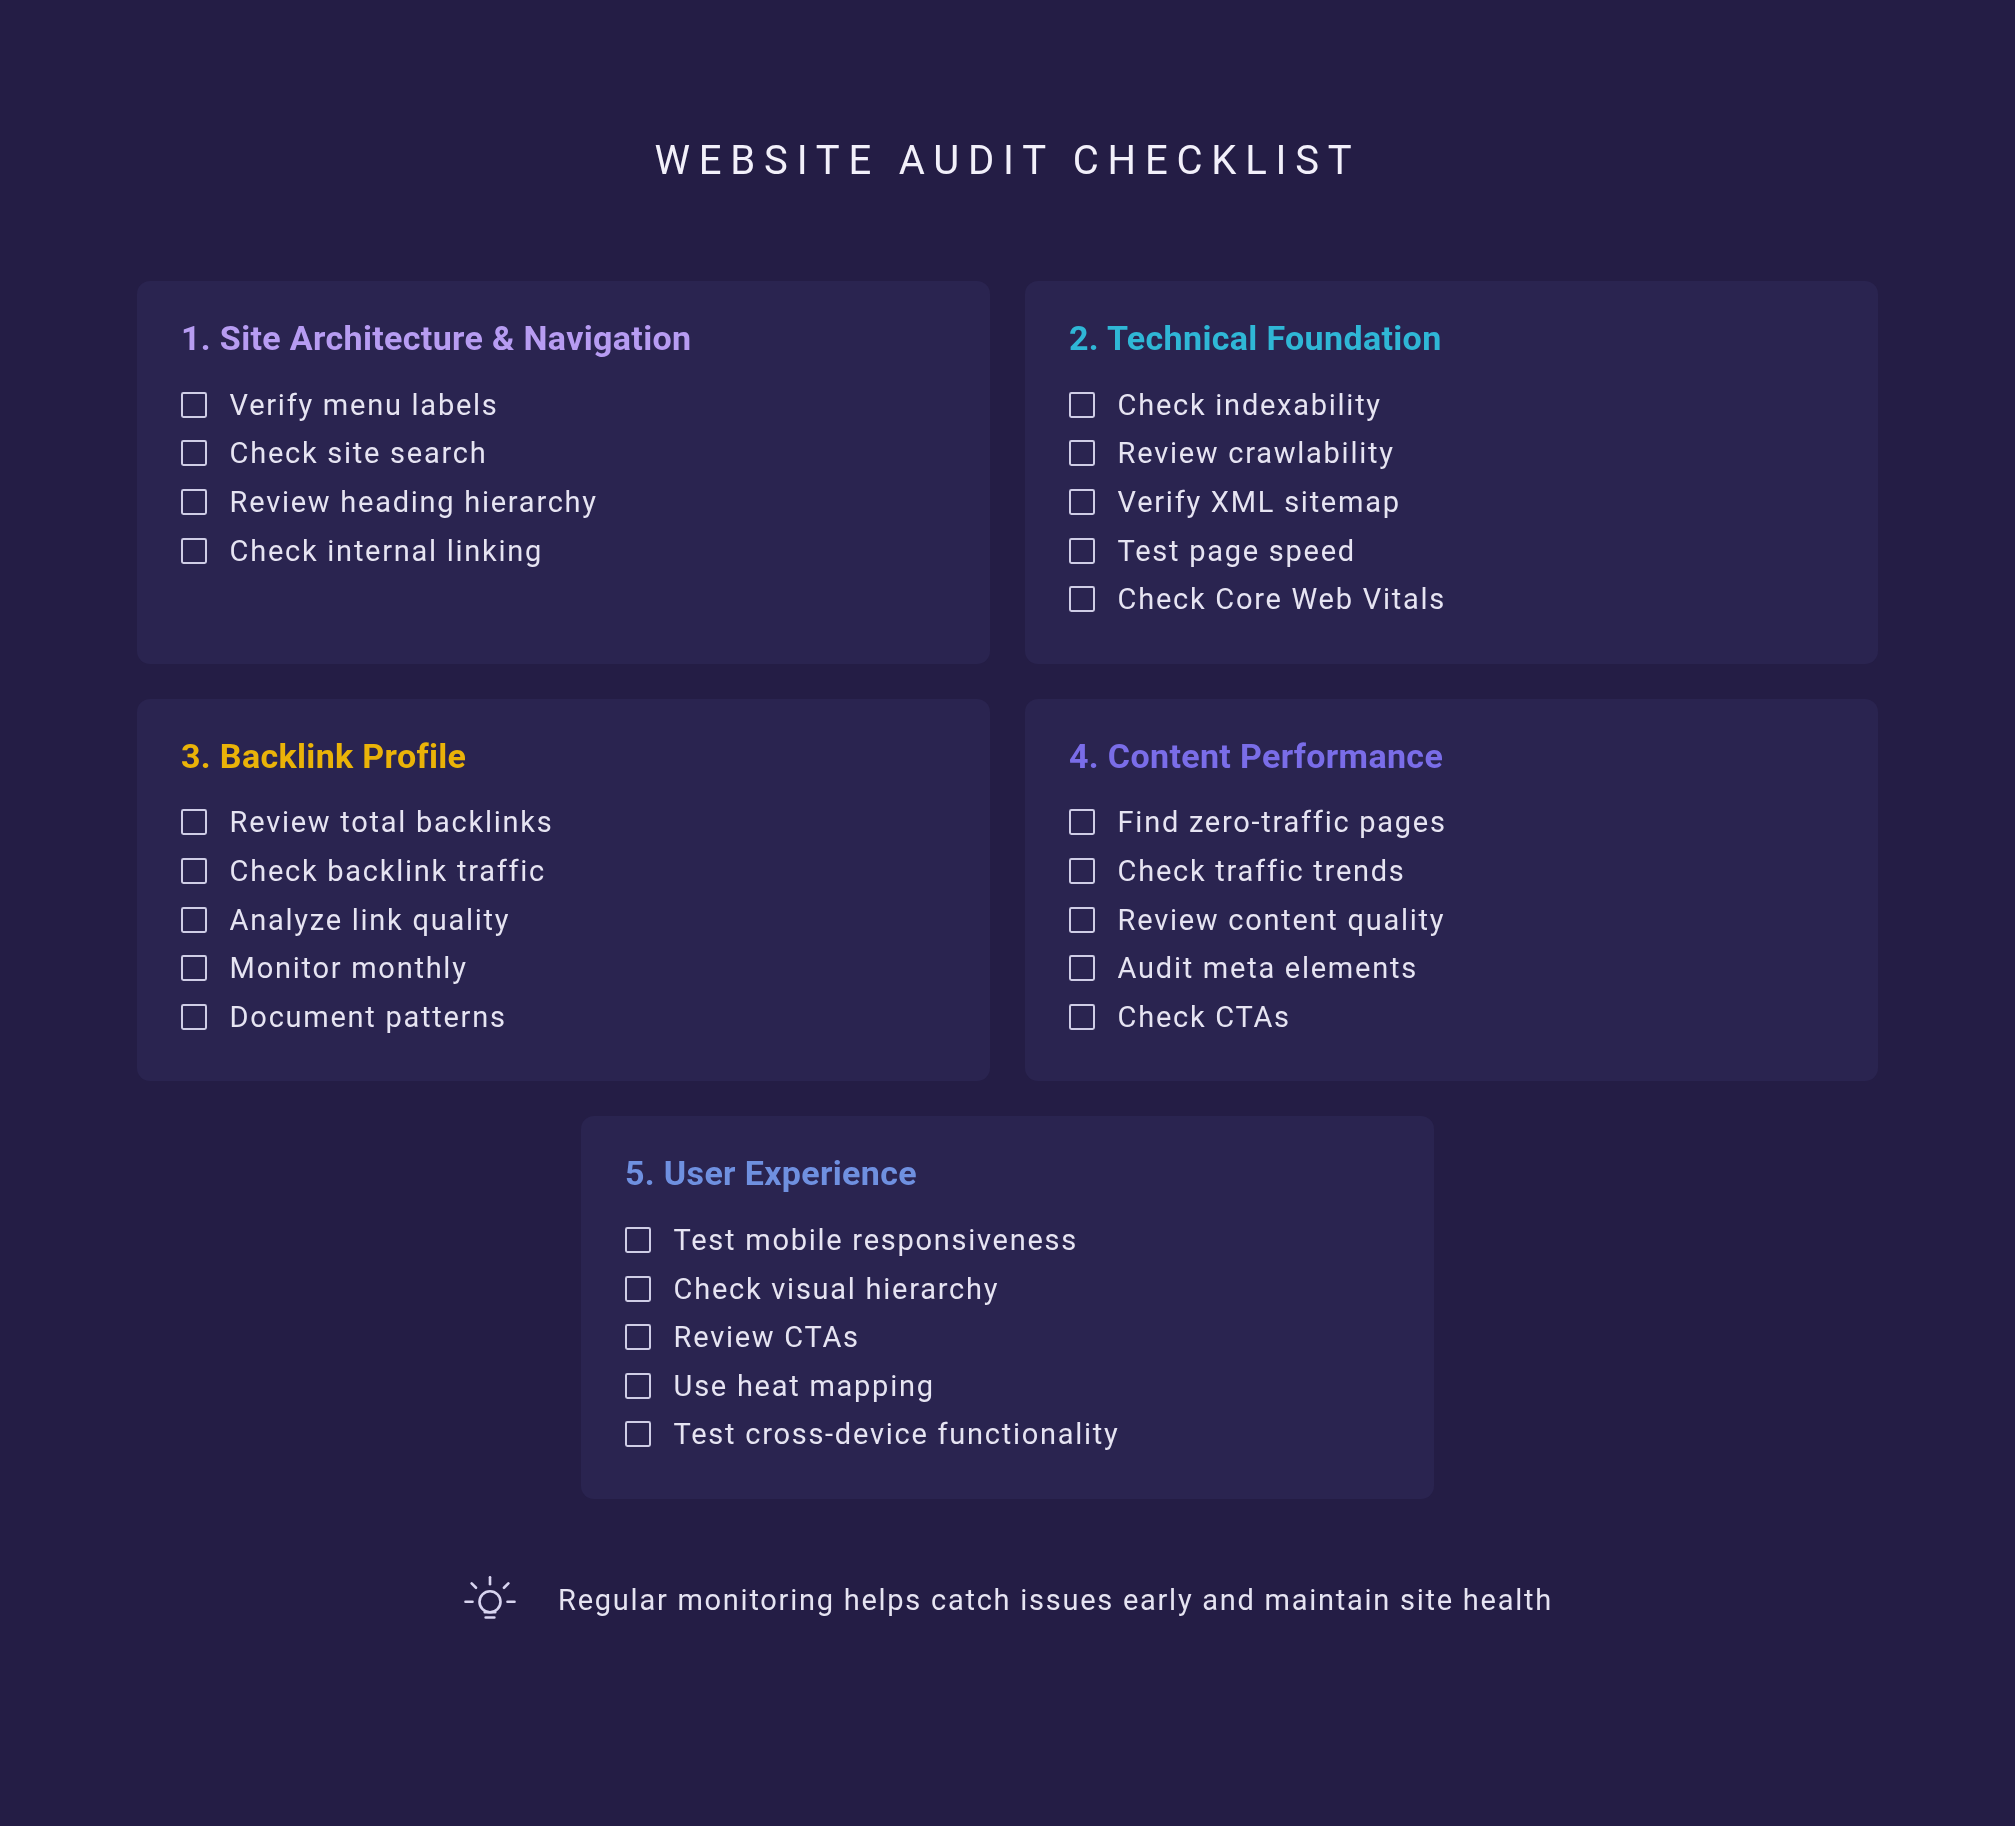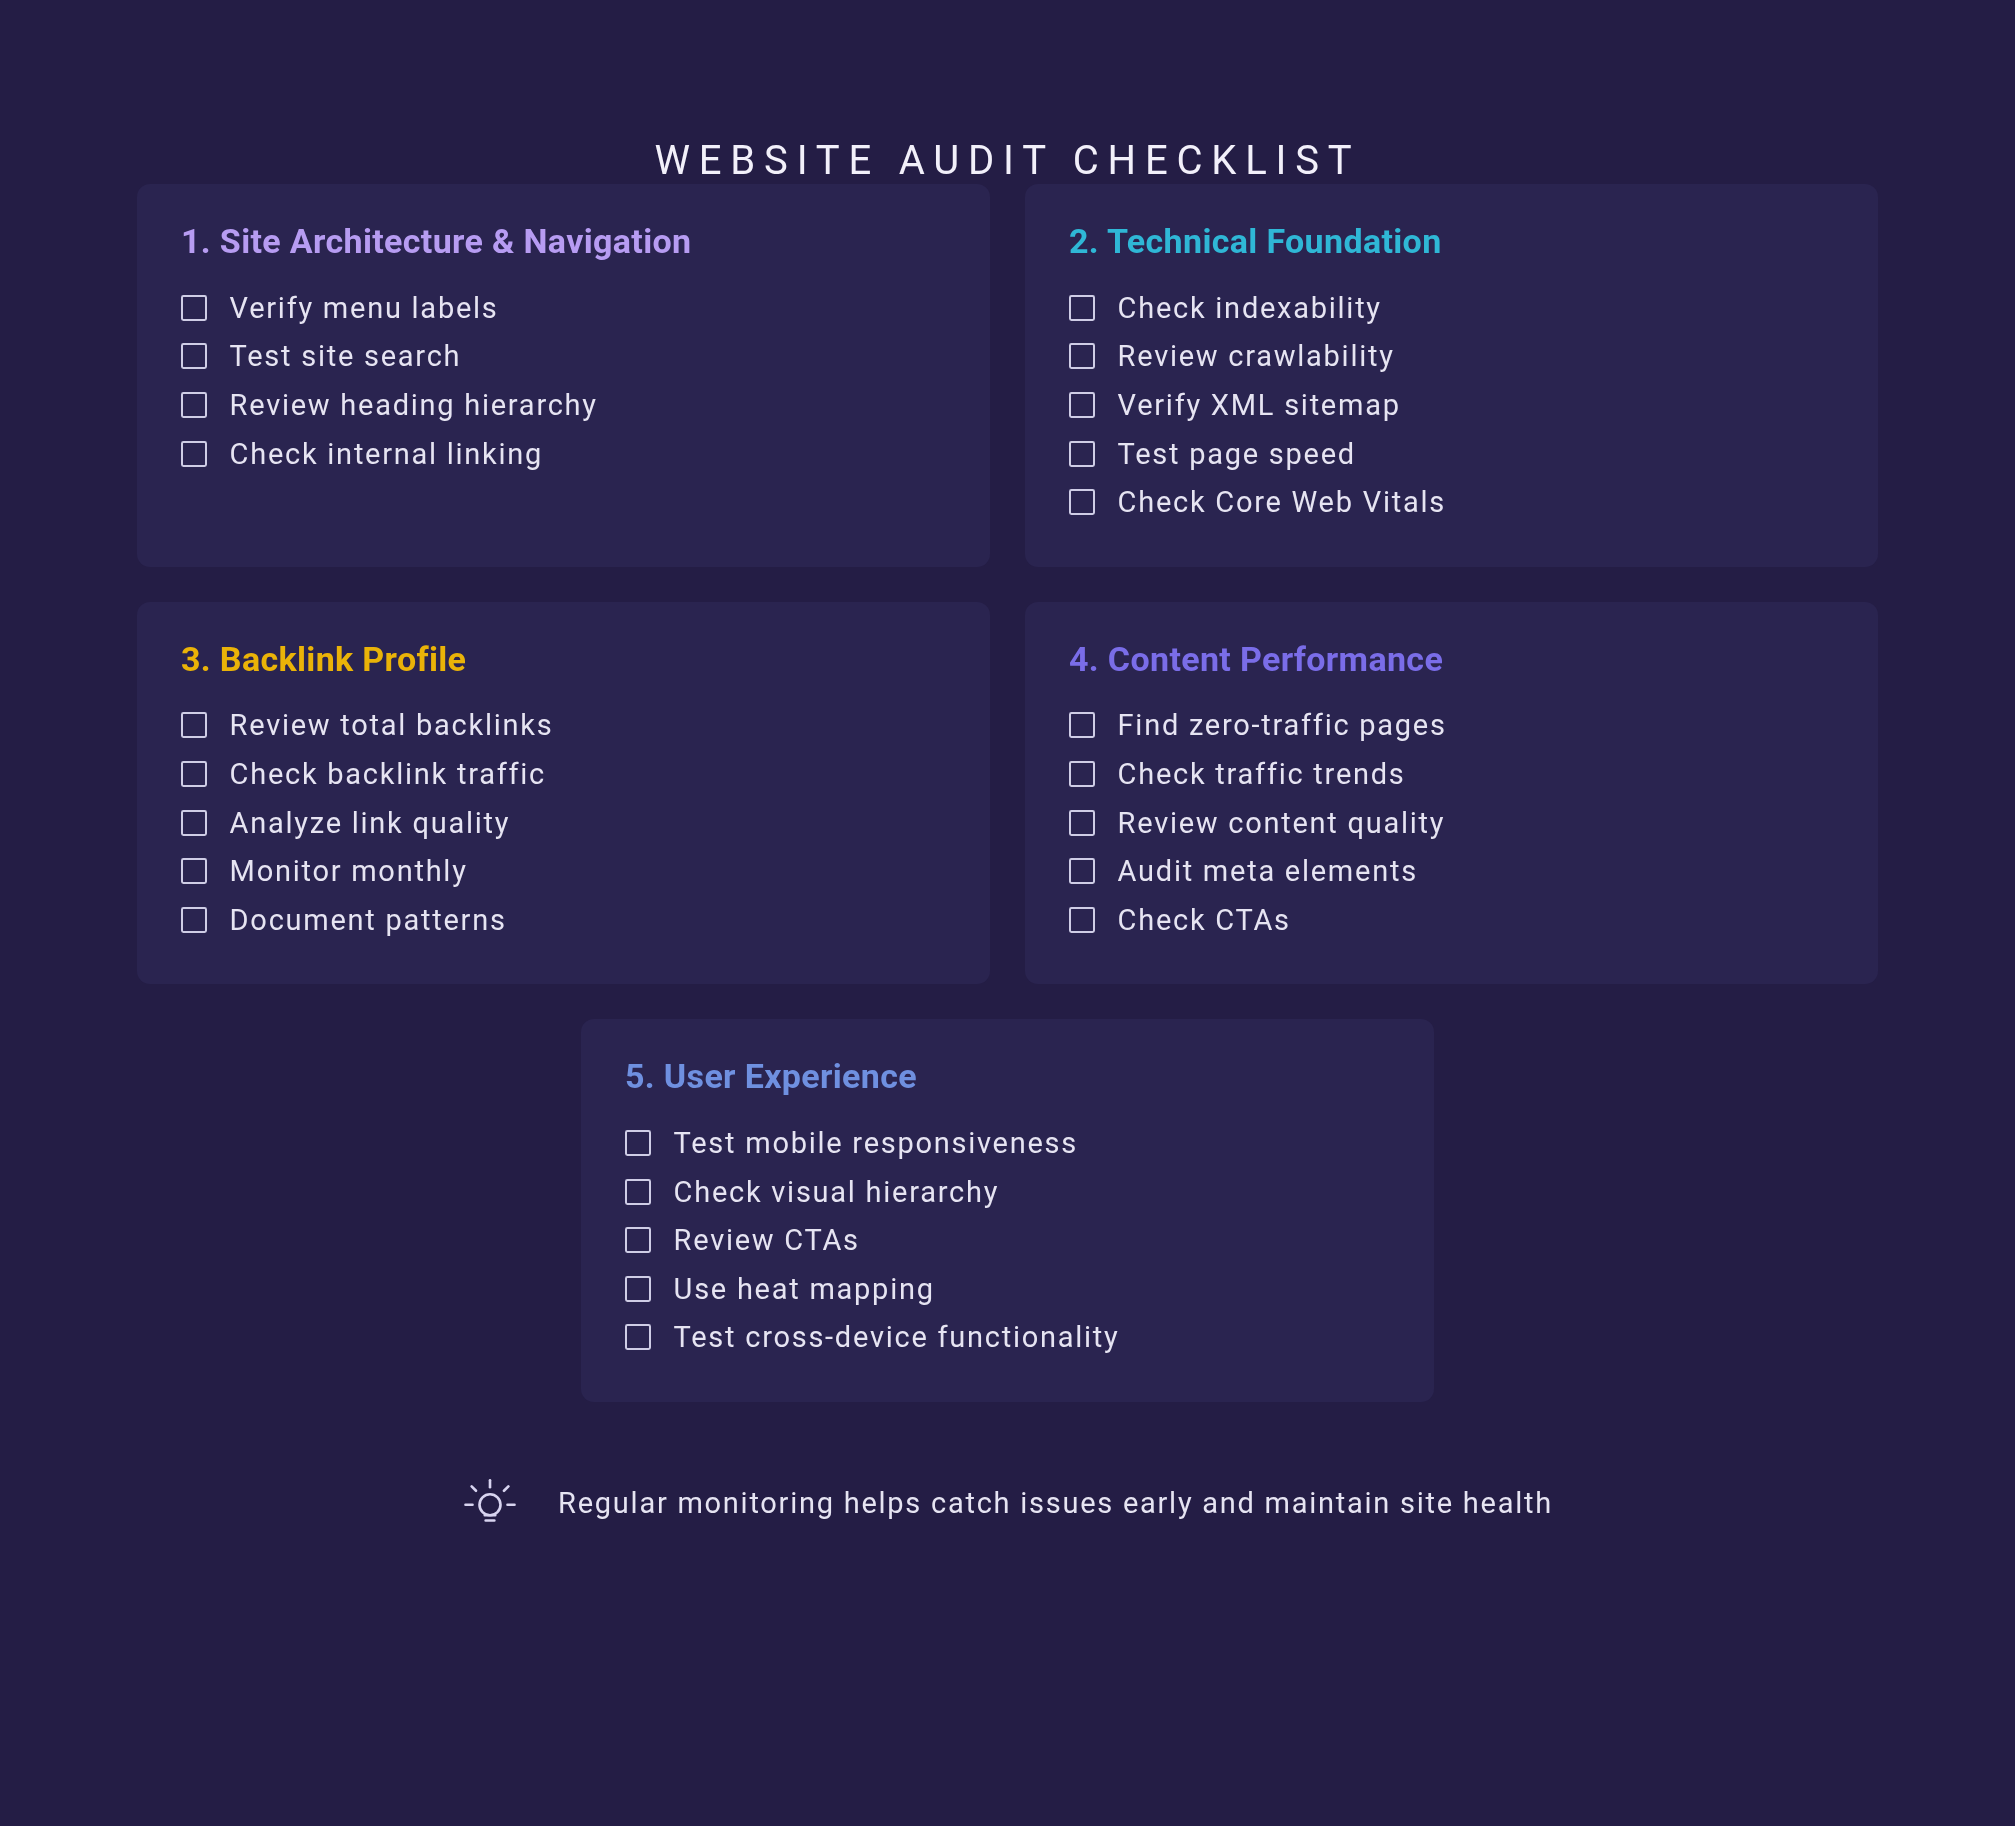--- a/index.html
+++ b/index.html
@@ -13,20 +13,21 @@
   }
   .page {
     padding: 137px 137px 0 137px;
   }
   .title {
     text-align: center;
     font-size: 40px;
     font-weight: 400;
     letter-spacing: 0.22em;
     color: #f2f0fa;
+    margin-bottom: 97px;
   }
   .grid {
     display: flex;
     flex-wrap: wrap;
     gap: 35px;
     justify-content: center;
   }
   .card {
     background: #2a2450;
     border-radius: 13px;
@@ -93,21 +94,21 @@
         <span>1.</span>
         <span>Site Architecture &amp; Navigation</span>
       </div>
       <div class="items">
         <div class="item">
             <span class="checkbox"></span>
             <span class="item-label">Verify menu labels</span>
           </div>
         <div class="item">
             <span class="checkbox"></span>
-            <span class="item-label">Test site search</span>
+            <span class="item-label">Check site search</span>
           </div>
         <div class="item">
             <span class="checkbox"></span>
             <span class="item-label">Review heading hierarchy</span>
           </div>
         <div class="item">
             <span class="checkbox"></span>
             <span class="item-label">Check internal linking</span>
           </div>
       </div>

